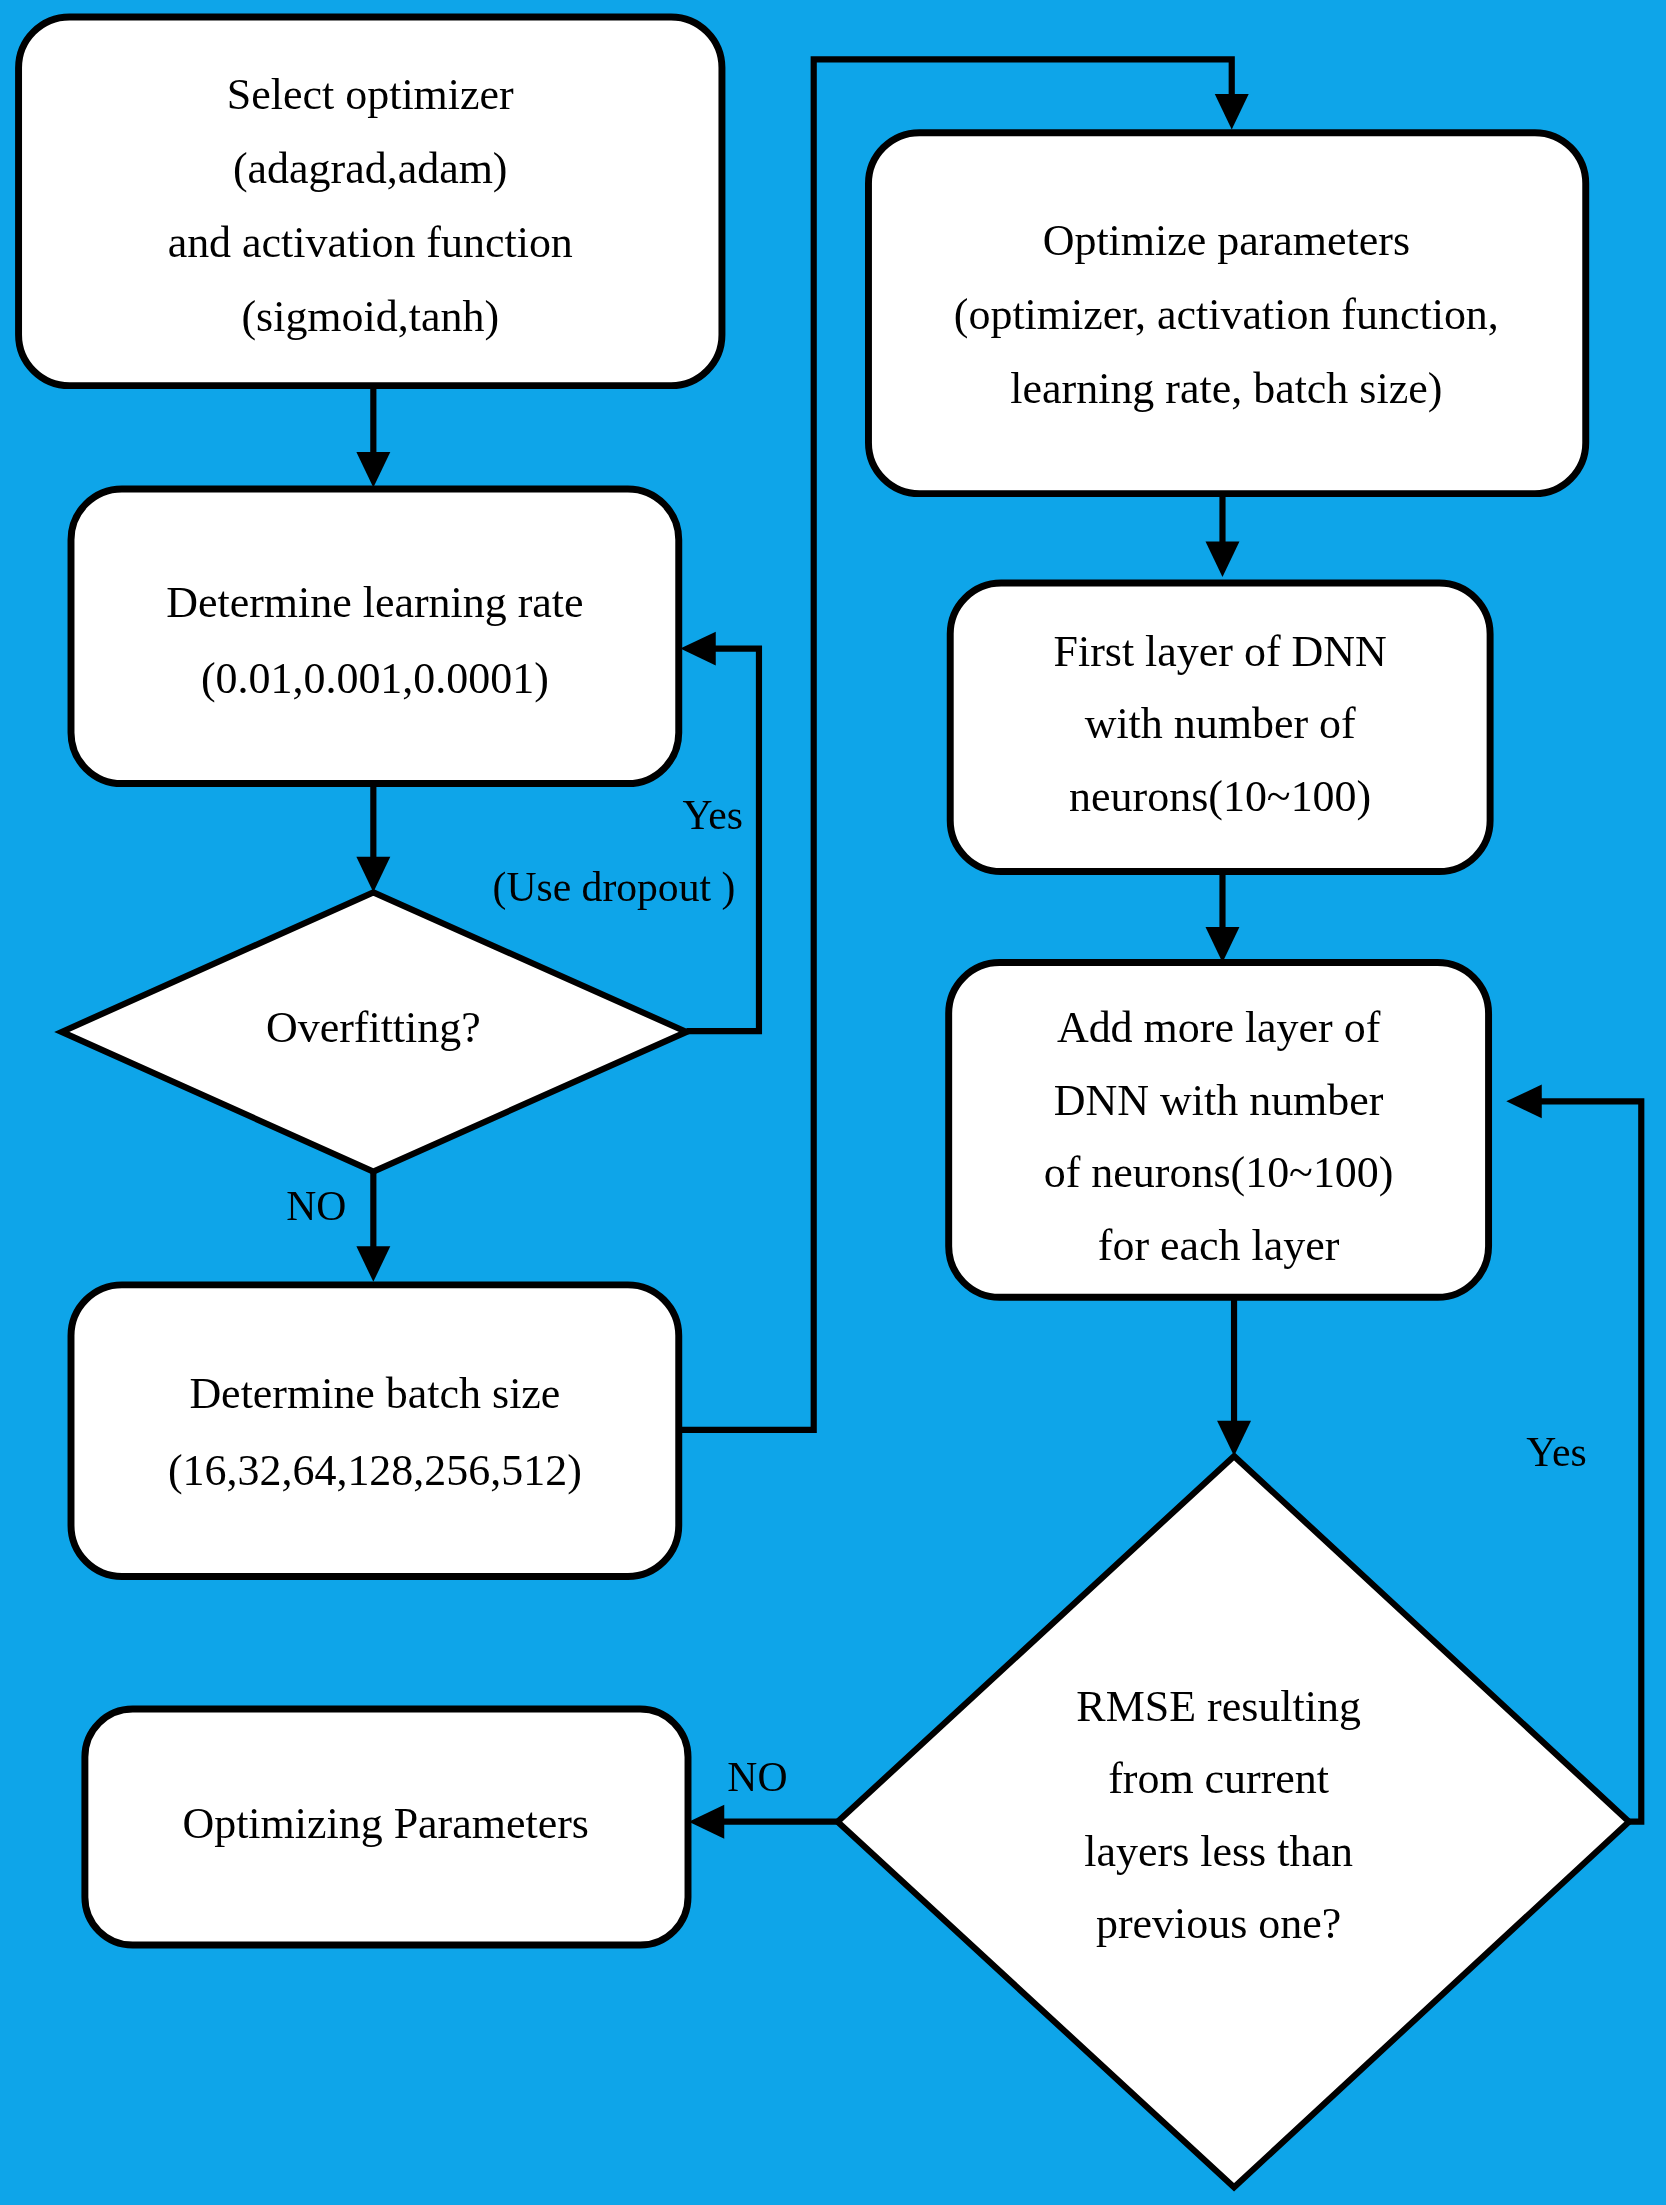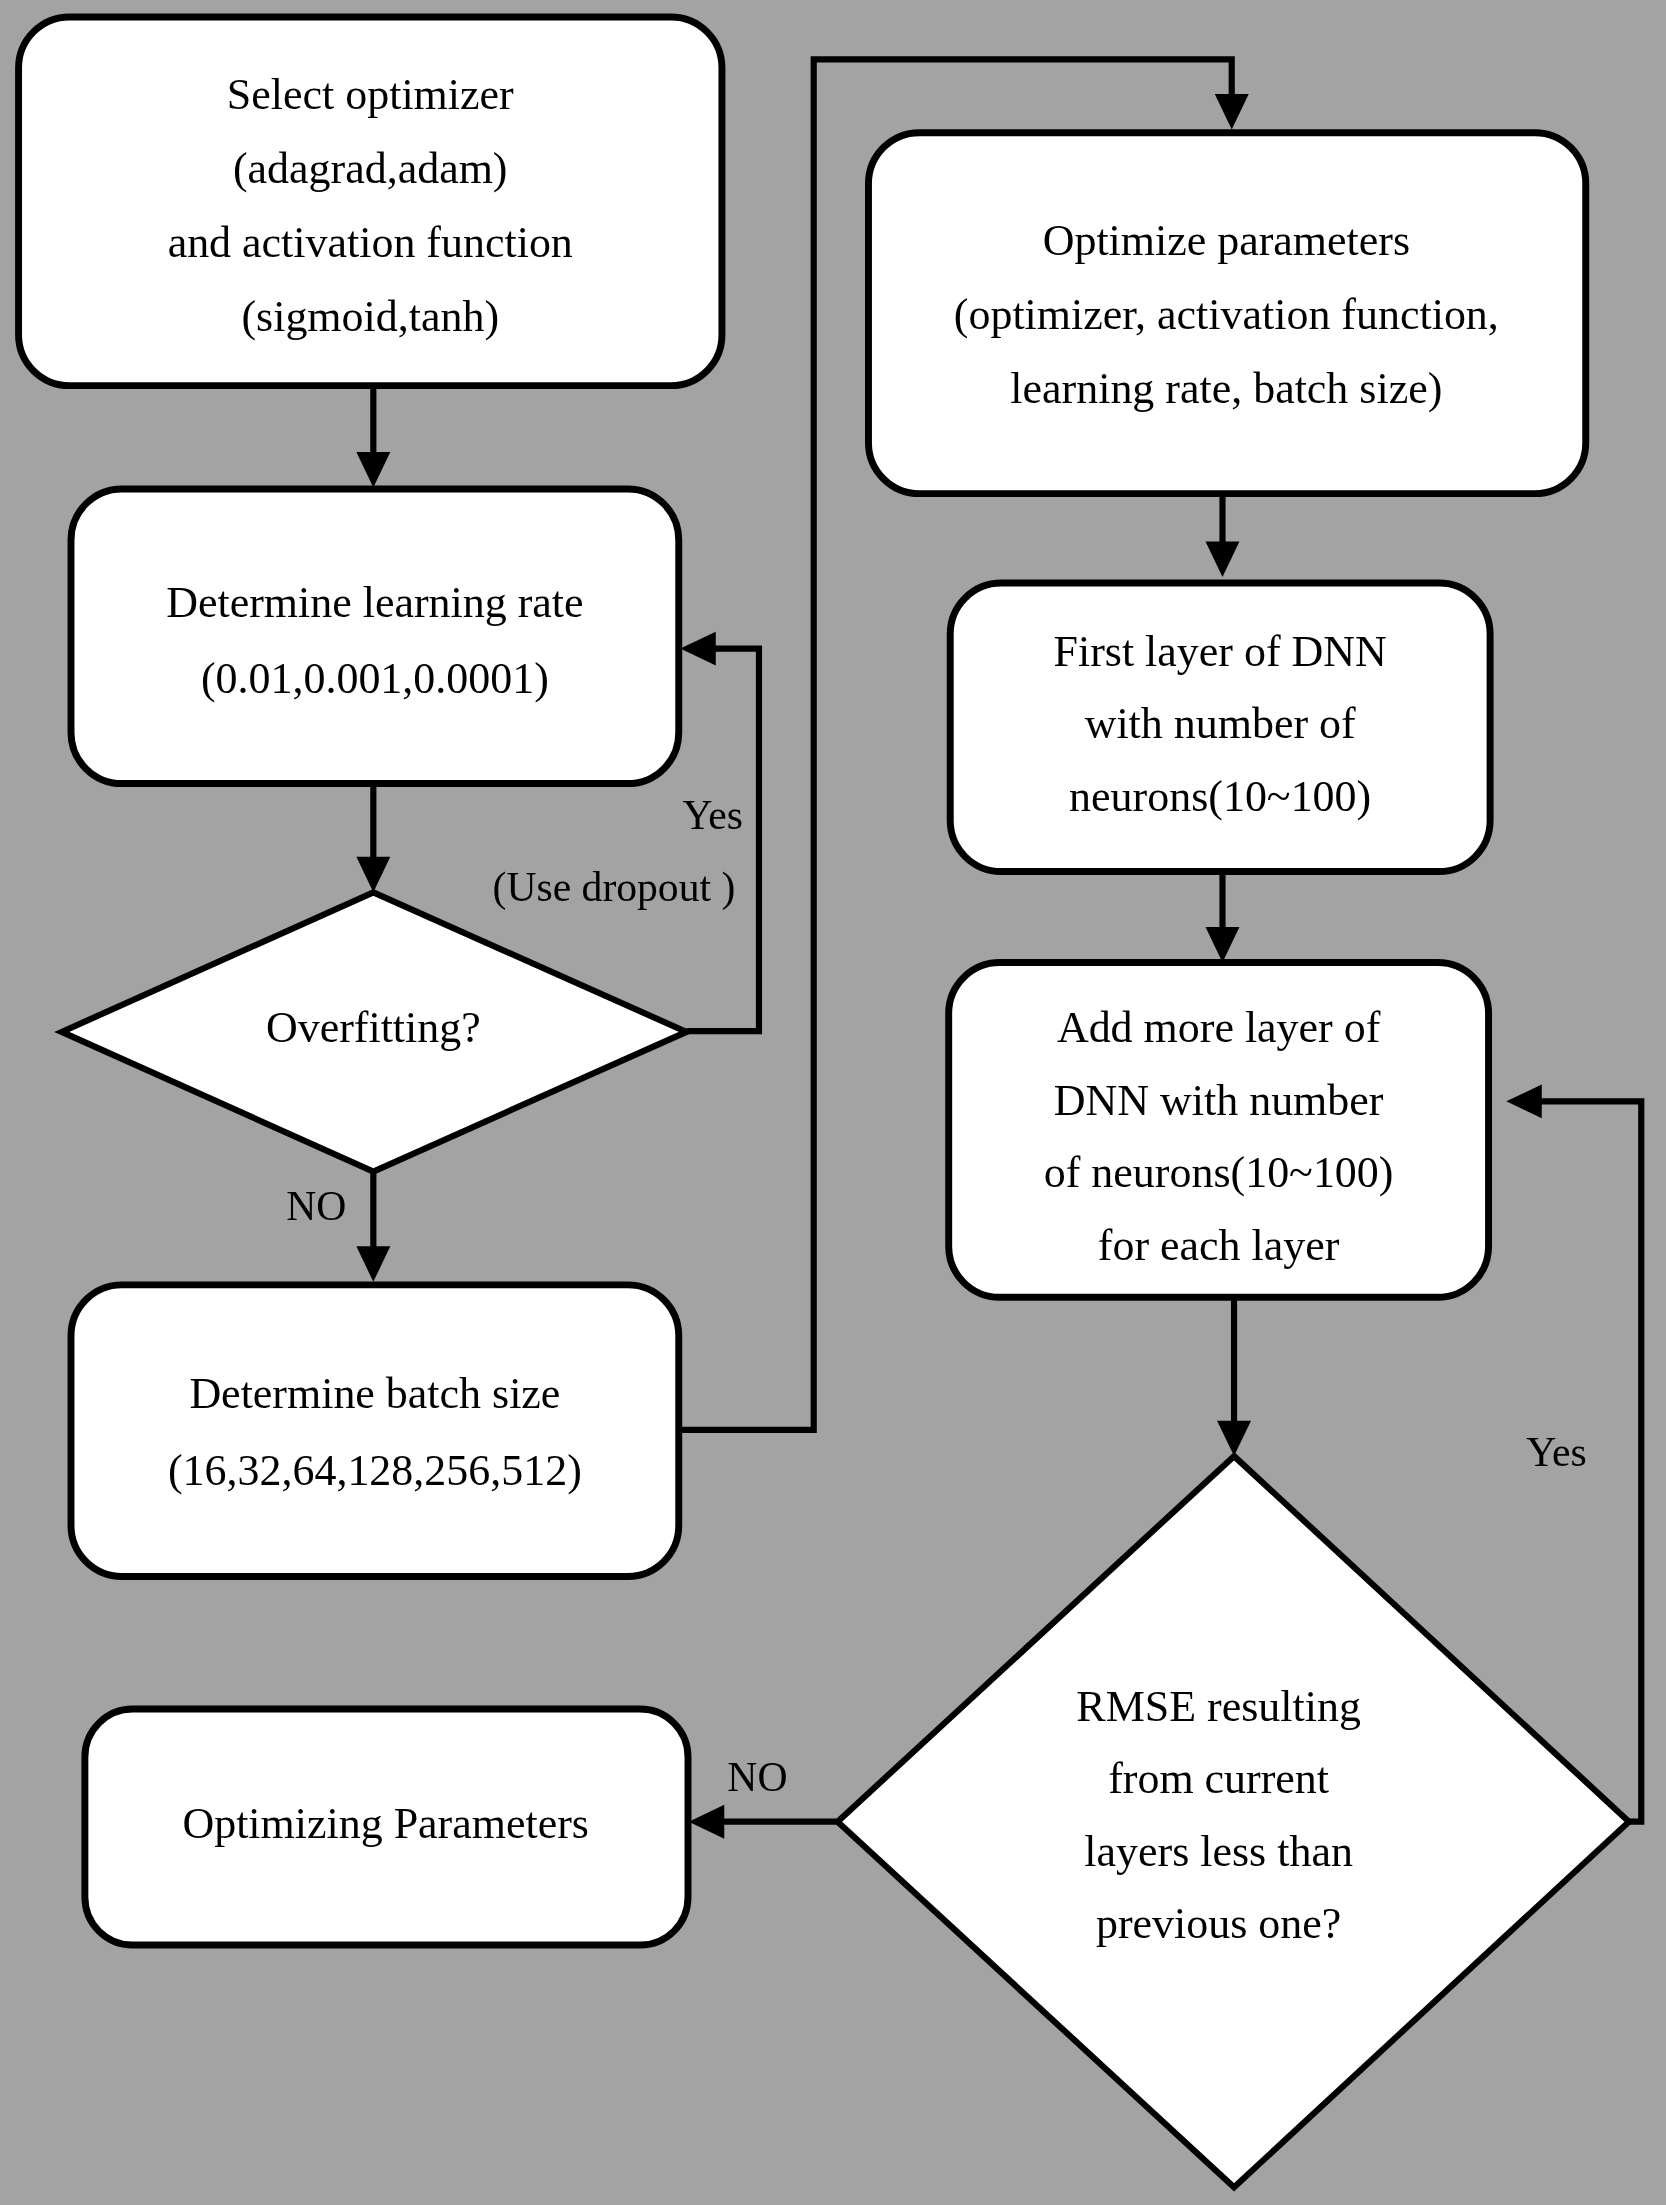--- a/index.html
+++ b/index.html
@@ -7,21 +7,21 @@
     padding: 0;
     background: #ffffff;
   }
   body {
     font-family: "Liberation Serif", "DejaVu Serif", serif;
   }
   #flowchart-root {
     position: relative;
     width: 1666px;
     height: 2205px;
-    background: #a3a3a3;
+    background: #0ea5e9;
     overflow: hidden;
   }
   svg.chart-canvas {
     position: absolute;
     top: 0;
     left: 0;
     width: 1666px;
     height: 2205px;
     display: block;
   }

